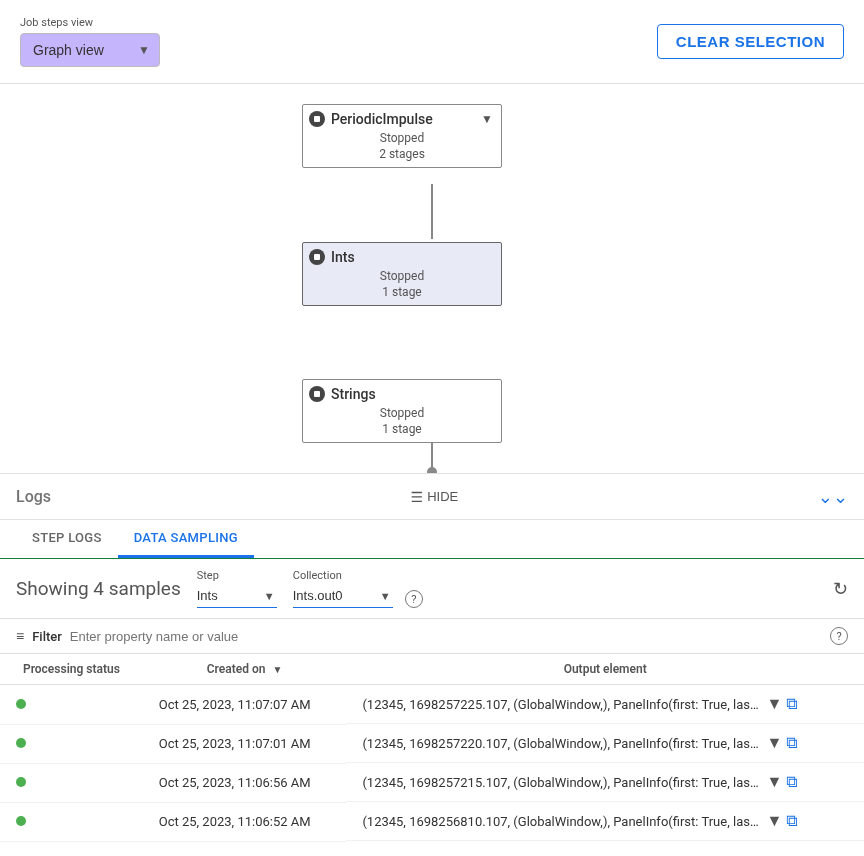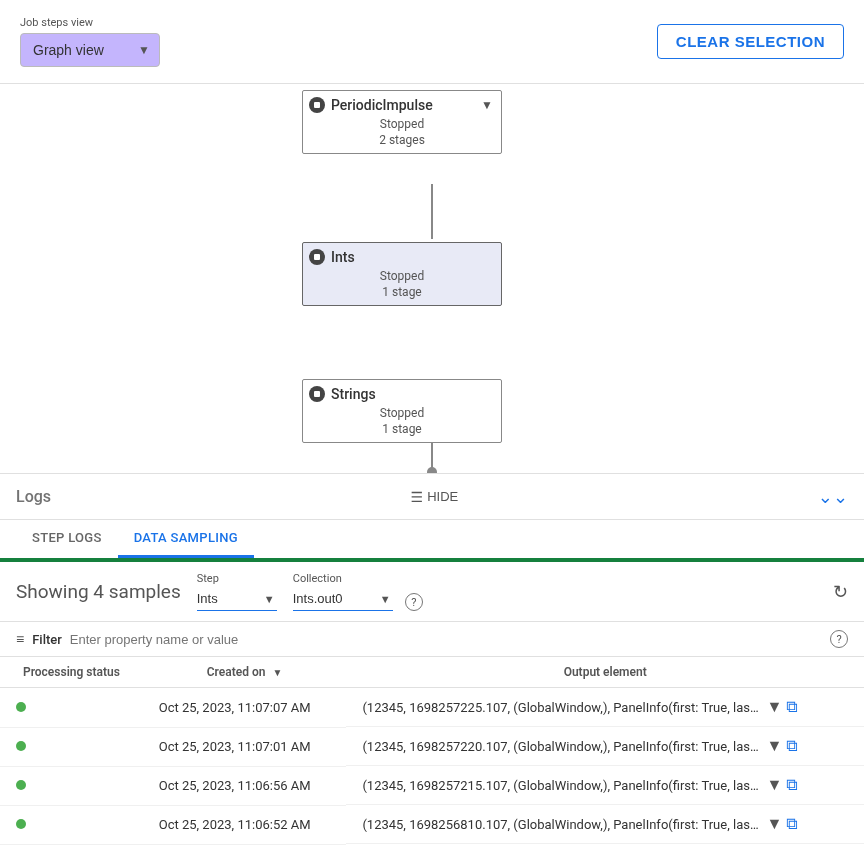--- a/index.html
+++ b/index.html
@@ -166,21 +166,21 @@
     }
     .expand-icon {
       font-size: 18px;
       color: #1a73e8;
       cursor: pointer;
     }
 
     
     .tabs-row {
       display: flex;
-      border-bottom: 4px solid #15803d;
+      border-bottom: 1px solid #15803d;
       padding: 0 16px;
     }
     .tab {
       padding: 10px 16px;
       font-size: 13px;
       font-weight: 500;
       color: #666;
       cursor: pointer;
       border-bottom: 3px solid transparent;
       text-transform: uppercase;
@@ -396,21 +396,21 @@
 
     <circle cx="432" cy="388" r="5" fill="#888"></circle>
 
     <line x1="432" y1="477" x2="432" y2="530" stroke="#888" stroke-width="2"></line>
 
     <circle cx="432" cy="530" r="5" fill="#888"></circle>
 
     <line x1="432" y1="380" x2="432" y2="390" stroke="#888" stroke-width="2"></line>
   </svg>
 
-  <div class="node-container" style="top: 6px; width: 200px; left: calc(50% - 30px);">
+  <div class="node-container" style="top: 20px; width: 200px; left: calc(50% - 30px);">
     <div class="node-box">
       <div class="node-header">
         <div class="node-stop-icon"></div>
         <span class="node-title">PeriodicImpulse</span>
         <span class="node-chevron">▼</span>
       </div>
       <div class="node-status">Stopped</div>
       <div class="node-stages">2 stages</div>
     </div>
   </div>

